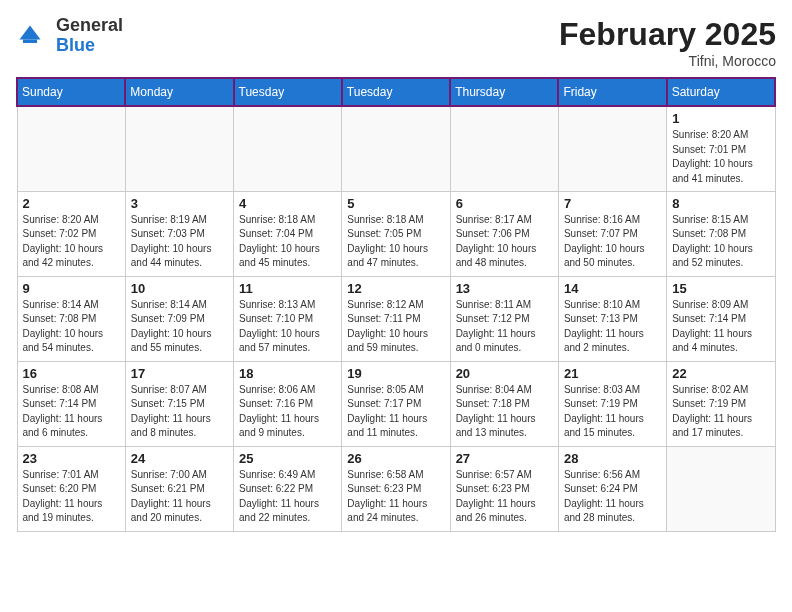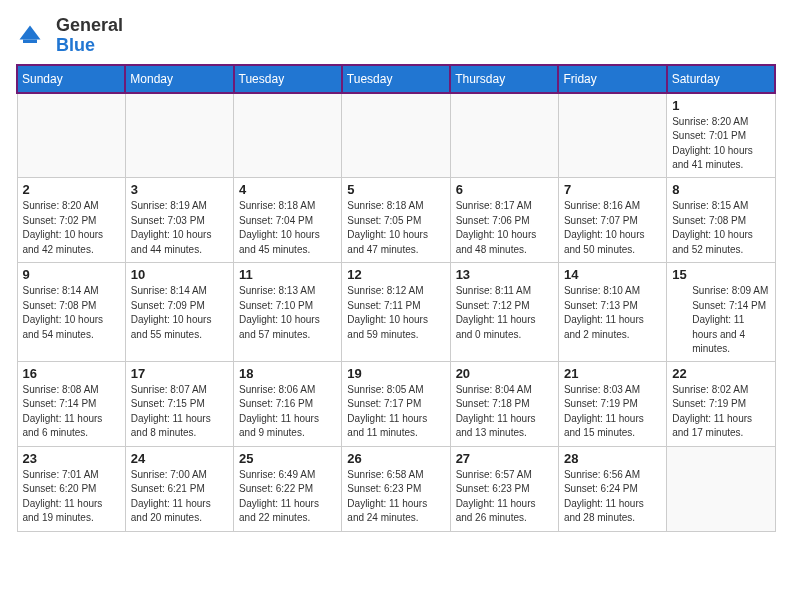--- a/index.html
+++ b/index.html
@@ -90,20 +90,24 @@
   <div class="logo">
     <svg class="logo-icon" viewBox="0 0 32 32">
       <polygon points="16,4 28,20 4,20" fill="#2176d2"></polygon>
       <rect x="8" y="20" width="16" height="4" fill="#2176d2"></rect>
     </svg>
     <div class="logo-text">
       <span class="logo-general">General</span><br>
       <span class="logo-blue">Blue</span>
     </div>
   </div>
+  <div class="title-block">
+    <div class="month-year">February 2025</div>
+    <div class="location">Tifni, Morocco</div>
+  </div>
 </div>
 
 <table class="calendar">
   <thead>
     <tr>
     <th>Sunday</th>
         <th>Monday</th>
         <th>Tuesday</th>
         <th>Tuesday</th>
         <th>Thursday</th>
@@ -202,21 +206,21 @@
 Daylight: 11 hours and 0 minutes.</div>
         </td>
         <td>
           <span class="day-num">14</span>
           <div class="day-info" style="white-space: pre-line;">Sunrise: 8:10 AM
 Sunset: 7:13 PM
 Daylight: 11 hours and 2 minutes.</div>
         </td>
         <td>
           <span class="day-num">15</span>
-          <div class="day-info" style="white-space: pre-line; margin-left: 20px;">Sunrise: 8:09 AM
+          <div class="day-info" style="white-space: pre-line;">Sunrise: 8:09 AM
 Sunset: 7:14 PM
 Daylight: 11 hours and 4 minutes.</div>
         </td>
       </tr>
       <tr>
         <td>
           <span class="day-num">16</span>
           <div class="day-info" style="white-space: pre-line;">Sunrise: 8:08 AM
 Sunset: 7:14 PM
 Daylight: 11 hours and 6 minutes.</div>

